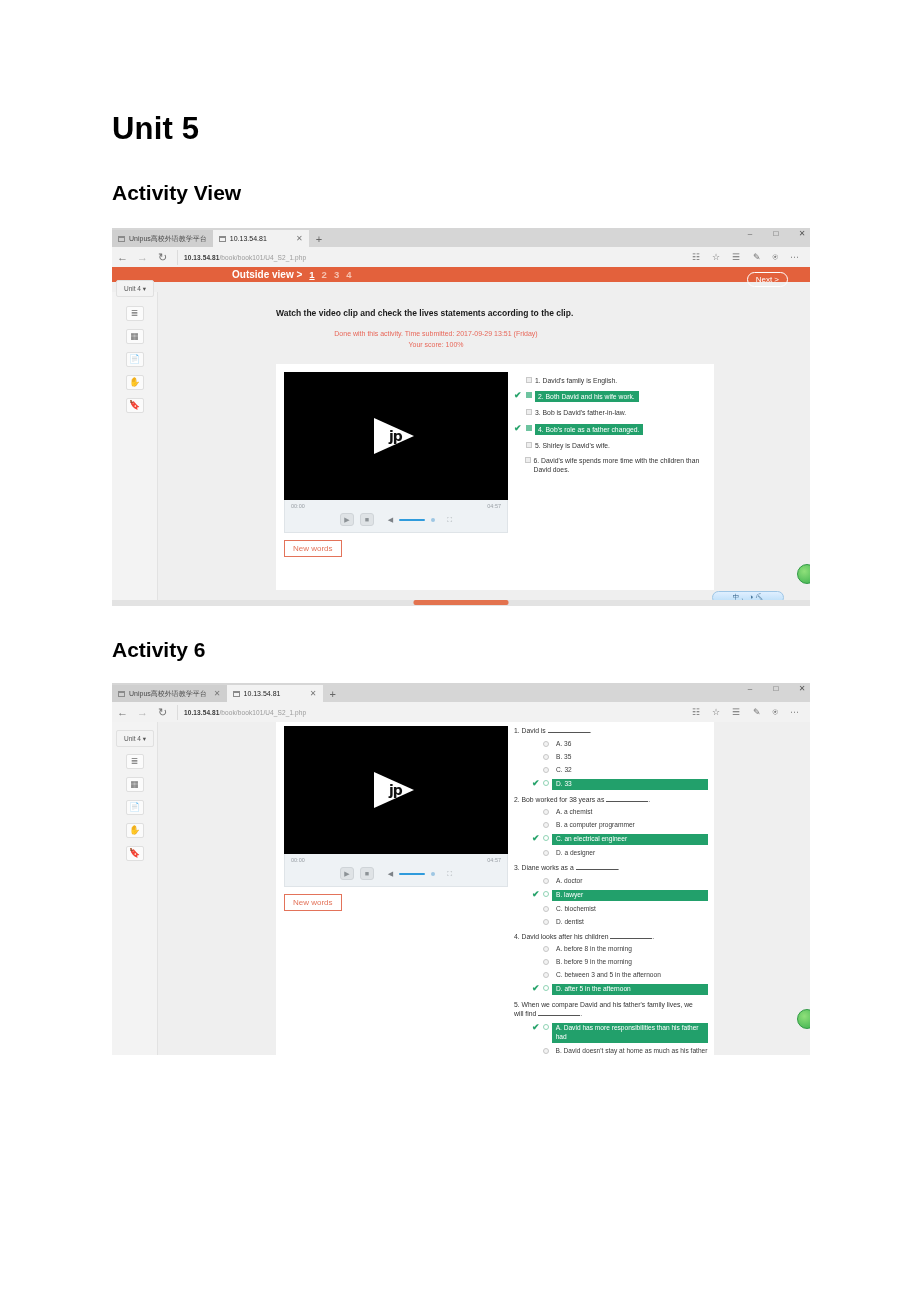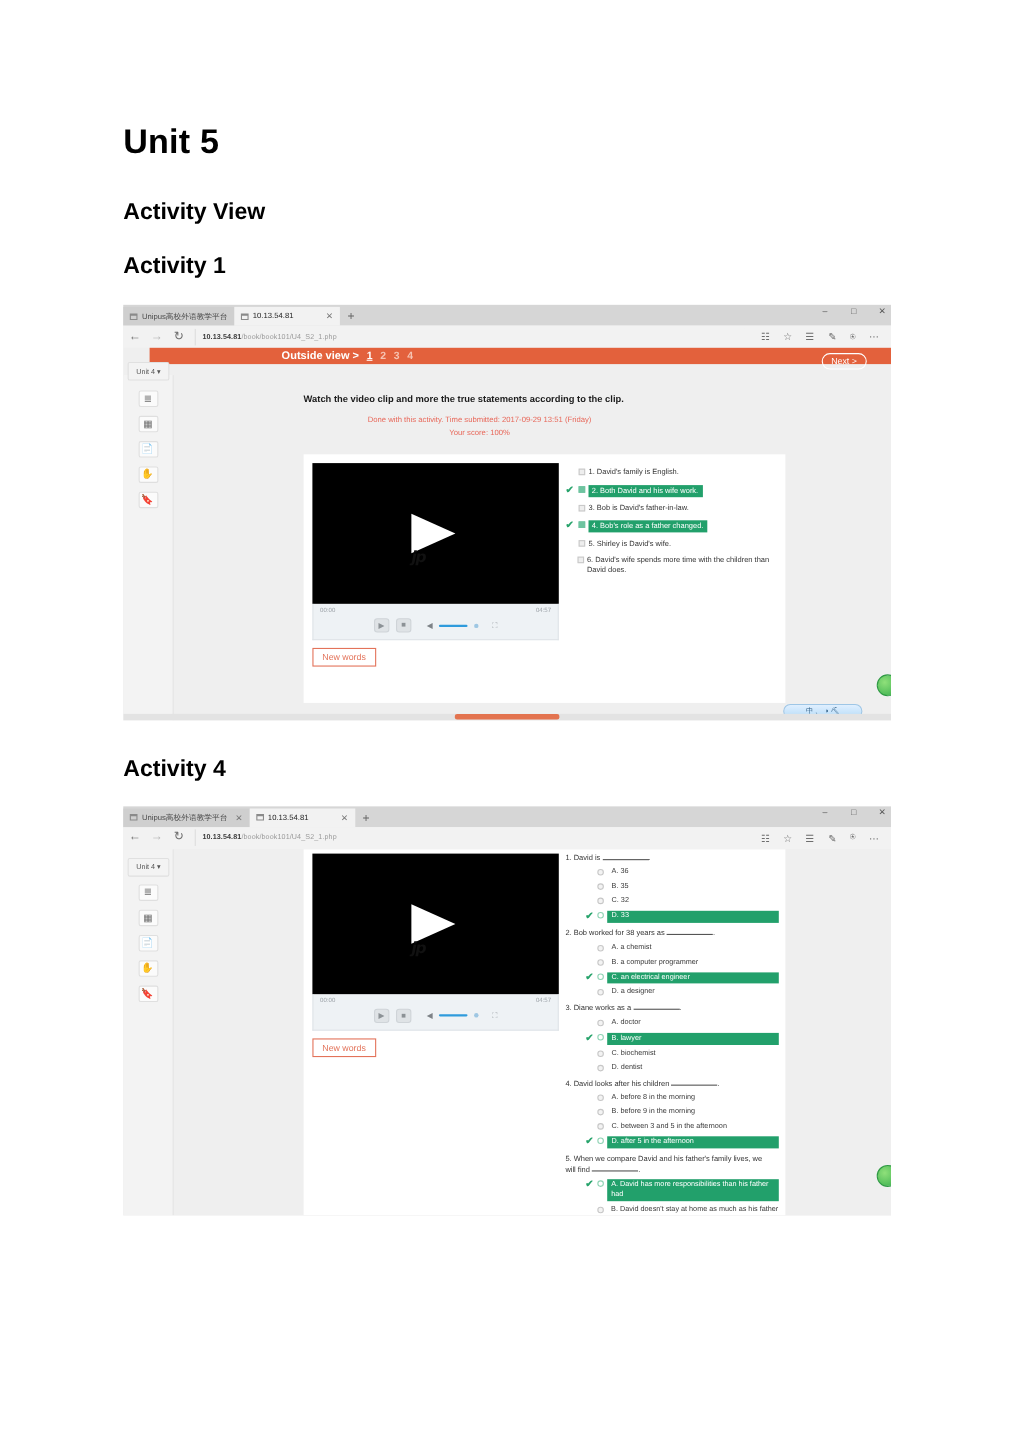--- a/index.html
+++ b/index.html
@@ -74,21 +74,20 @@
   .navicons { display:flex; align-items:center; gap: 12px; padding: 0 6px; color:#6d6d6d; font-size:9px;}
   .navicons .sep { width: 9px; }
 
   
   .app { position:relative; background:#efefef; height: calc(100% - 39px); overflow:hidden;}
 
   
   .appbar {
     height: 15px; background: #e3613c; display:flex; align-items:center;
     position: relative;
-    margin-left: 24px;
   }
   .unitbtn {
     position:absolute; left: 4px; top: 13px; width: 38px; height: 17px;
     background:#f3f3f3; border:1px solid #e0e0e0; border-radius:2px;
     font-size: 6.5px; color:#555; display:flex; align-items:center; justify-content:center;
     z-index: 5;
   }
   .crumb {
     margin-left: 120px; color:#fff; font-size: 10px; font-weight:700;
     display:flex; align-items:center; gap:7px;
@@ -141,23 +140,23 @@
   }
   .playlogo { position: relative; width: 44px; height: 36px; }
   .playlogo .tri {
     position:absolute; left:0; top:0;
     width: 0; height: 0;
     border-top: 18px solid transparent;
     border-bottom: 18px solid transparent;
     border-left: 40px solid #fff;
   }
   .playlogo .jp {
-    position:absolute; left: 0; top: 10px;
-    color:#111; font-size: 14px; font-weight:700; font-style: italic;
-    font-family: "DejaVu Sans", sans-serif; letter-spacing:-1px;margin-top:22px;
+    position:absolute; left: 15px; top: 10px;
+    color:#111; font-size: 14px; font-weight:700; 
+    font-family: "DejaVu Sans", sans-serif; letter-spacing:-1px;
   }
   .ctrlbar { background:#eef2f5; border:1px solid #dfe4e8; border-top:0; padding-bottom: 6px;}
   .timerow {
     display:flex; justify-content:space-between; font-size:5.5px; color:#9aa0a6;
     padding: 3px 6px 0 6px;
   }
   .btnsrow { display:flex; align-items:center; justify-content:center; gap:6px; padding-top: 4px;}
   .cbtn {
     width: 14px; height: 13px; border-radius: 3px; background:#dfe3e6; border:1px solid #cfd4d8;
     display:flex; align-items:center; justify-content:center; font-size: 7px; color:#8c9296;
@@ -230,21 +229,20 @@
   .qblock { margin-bottom: 5px; }
   .indent { padding-left: 18px; }
 </style>
 </head>
 <body>
 
 <div class="doc">
 
   <h1 class="doc-title">Unit 5</h1>
   <h2 class="doc-h2">Activity View</h2>
-  <h2 class="doc-h2 tight">Activity 1</h2>
 
   <div class="shot shot1">
 
     <div class="titlebar">
       <div class="tab">
         <span class="tabico"></span>
         <span class="tabtitle">Unipus高校外语教学平台</span>
       </div>
       <div class="tab active">
         <span class="tabico"></span>
@@ -292,21 +290,21 @@
 
       <div class="rail">
         <div class="railbtn">≣</div>
         <div class="railbtn">▦</div>
         <div class="railbtn">📄</div>
         <div class="railbtn">✋</div>
         <div class="railbtn">🔖</div>
       </div>
 
       <div class="content">
-        <div class="prompt">Watch the video clip and more the true statements according to the clip.</div>
+        <div class="prompt">Watch the video clip and check the lives statements according to the clip.</div>
         <div class="doneline">
           <div>Done with this activity. Time submitted: 2017-09-29 13:51 (Friday)</div>
           <div>Your score: 100%</div>
         </div>
 
         <div class="whitecard">
           <div class="player">
             <div class="video">
               <div class="playlogo">
                 <span class="tri"></span>
@@ -370,21 +368,21 @@
           <span>中 、 ◑ ⛏</span>
         </div>
       </div>
 
       <div class="botbar">
           <i></i>
         </div>
     </div>
   </div>
 
-  <h2 class="doc-h2">Activity 4</h2>
+  <h2 class="doc-h2">Activity 6</h2>
 
   <div class="shot shot2">
 
     <div class="titlebar">
       <div class="tab">
         <span class="tabico"></span>
         <span class="tabtitle">Unipus高校外语教学平台</span>
         <span class="tabx">✕</span>
       </div>
       <div class="tab active">

